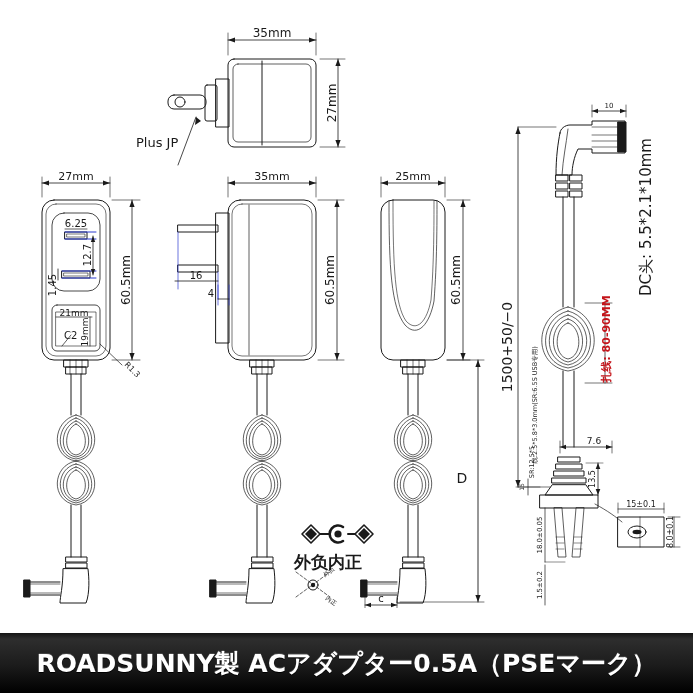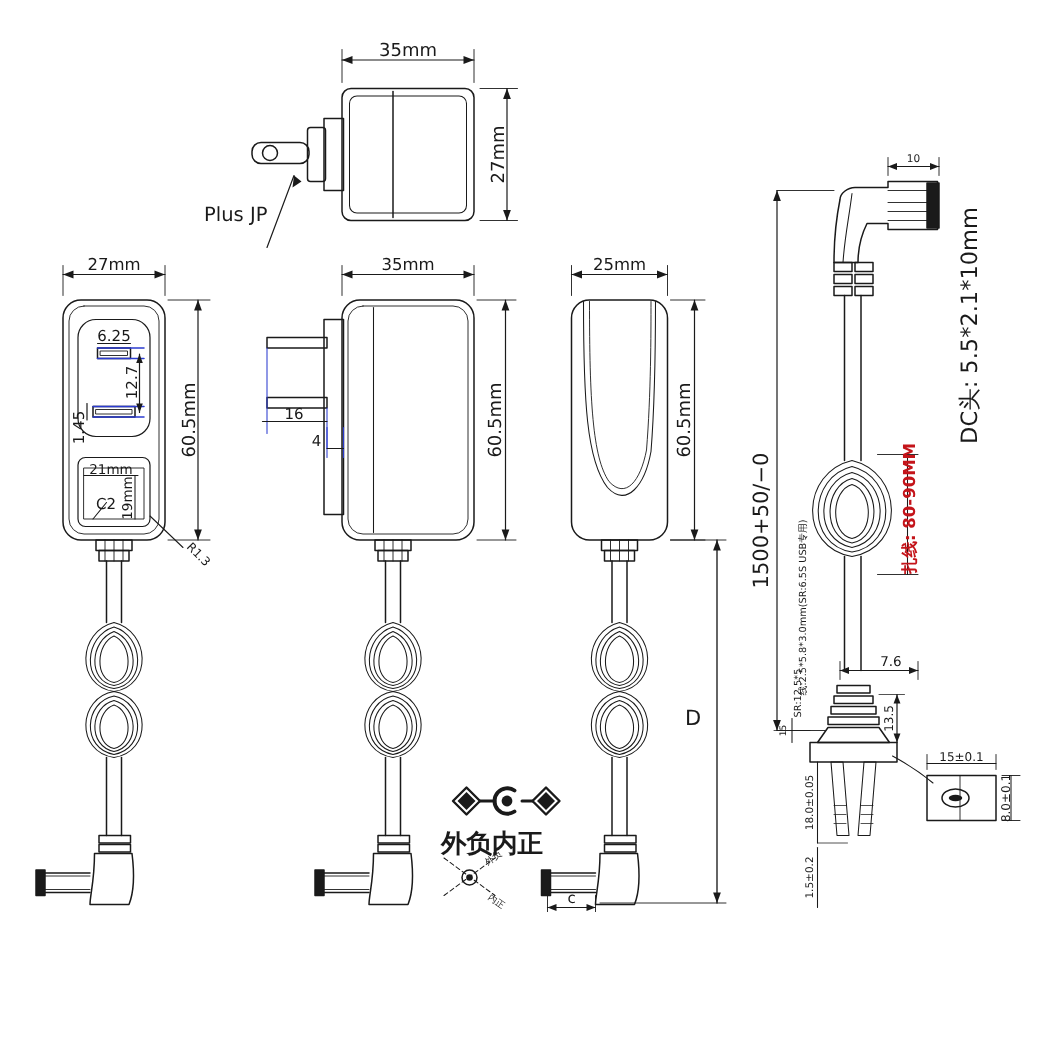--- a/index.html
+++ b/index.html
@@ -428,13 +428,16 @@
         <text x="641" y="490" font-size="8" text-anchor="middle">15±0.1</text>
         <text x="673" y="515" font-size="8" text-anchor="middle" transform="rotate(-90 673 515)">8.0±0.1</text>
         <text x="542" y="518" font-size="7" text-anchor="middle" transform="rotate(-90 542 518)">18.0±0.05</text>
         <text x="542" y="568" font-size="7" text-anchor="middle" transform="rotate(-90 542 568)">1.5±0.2</text>
       </g>
     </svg>
   </div>
 
   <div class="spacer"></div>
 
+  <div class="banner">
+    <span class="banner-text">ROADSUNNY製 ACアダプター0.5A（PSEマーク）</span>
+  </div>
 </div>
 
 </body></html>

